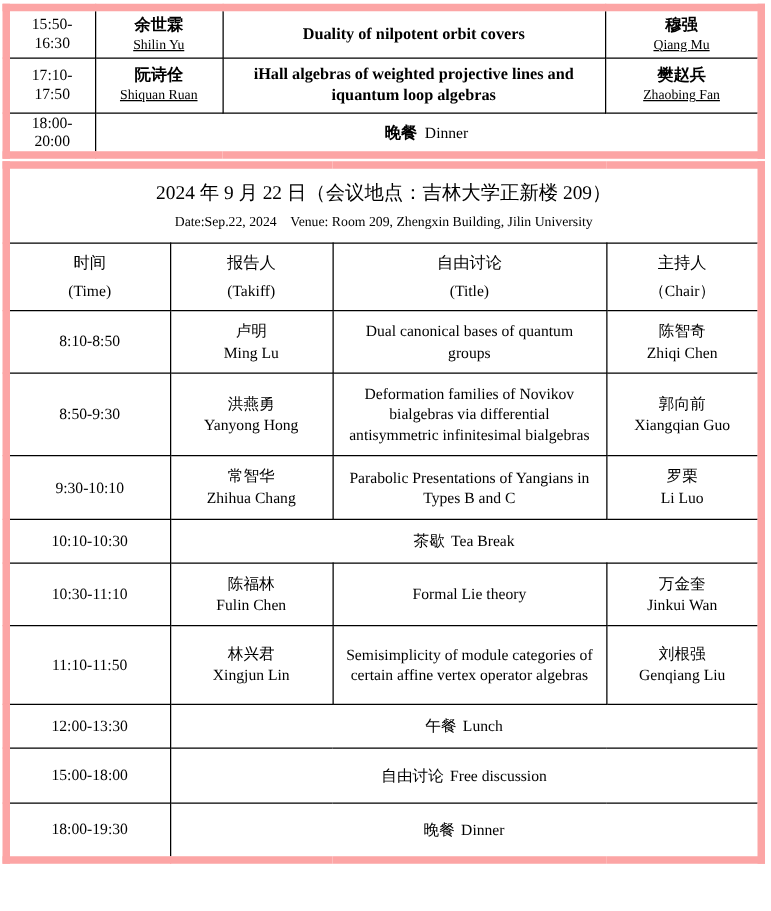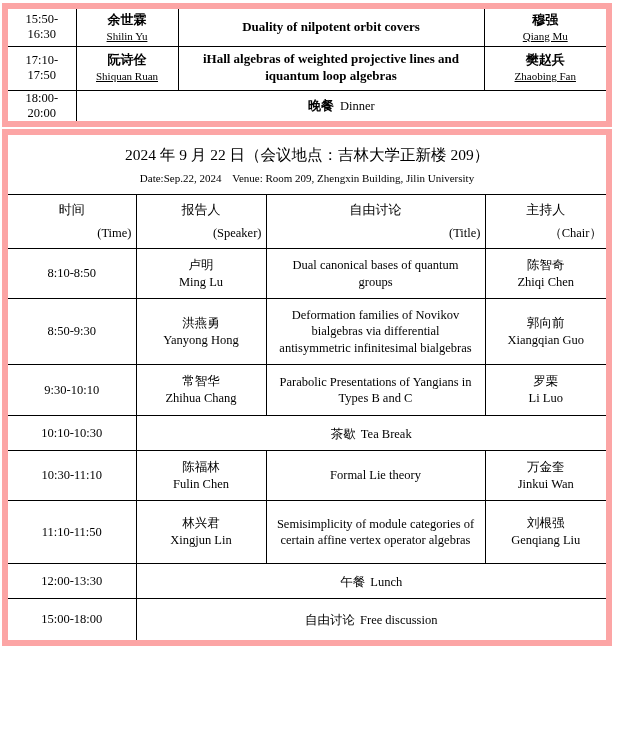--- a/index.html
+++ b/index.html
@@ -23,21 +23,21 @@
   .t1 .cn   { font-size:13px; font-weight:bold; line-height:1.3; }
   .t1 .en   { font-size:11px; line-height:1.3;text-decoration:underline; }
   .t1 .title{ font-size:13px; font-weight:bold; line-height:1.3; padding:0 6px; }
   .t1 .break-cn { font-size:13px; font-weight:bold; }
   .t1 .break-en { font-size:12.5px; margin-left:6px; }
   
   .datecell { padding:6px 4px; }
   .date-cn { font-size:15.5px; line-height:1.4; margin-bottom:6px; }
   .date-en { font-size:11px; line-height:1.2; white-space:pre-wrap; }
   .t2 .hdr-cn { font-size:13px; line-height:1.2; margin-bottom:8px; }
-  .t2 .hdr-en { font-size:12.5px; line-height:1.2;text-align:right; }
+  .t2 .hdr-en { font-size:12.5px; line-height:1.2; }
   .t2 .time { font-size:12.5px; }
   .t2 .cn   { font-size:12.5px; line-height:1.35; }
   .t2 .en   { font-size:12.5px; line-height:1.35; }
   .t2 .title{ font-size:12.5px; line-height:1.3; padding:0 8px; }
   .t2 .break-cn { font-size:12.5px; }
   .t2 .break-en { font-size:12.5px; margin-left:5px; }
 </style>
 </head>
 <body>
 
@@ -98,21 +98,21 @@
         <div class="date-en">Date:Sep.22, 2024    Venue: Room 209, Zhengxin Building, Jilin University</div>
       </td>
     </tr>
     <tr style="height:54px">
       <td>
         <div class="hdr-cn">时间</div>
         <div class="hdr-en">(Time)</div>
       </td>
       <td>
         <div class="hdr-cn">报告人</div>
-        <div class="hdr-en">(Speaker)</div>
+        <div class="hdr-en">(Takiff)</div>
       </td>
       <td>
         <div class="hdr-cn">自由讨论</div>
         <div class="hdr-en">(Title)</div>
       </td>
       <td>
         <div class="hdr-cn">主持人</div>
         <div class="hdr-en">（Chair）</div>
       </td>
     </tr>
@@ -185,17 +185,23 @@
     <tr style="height:35px">
       <td class="time">12:00-13:30</td>
       <td colspan="3">
         <span class="break-cn">午餐</span><span class="break-en">Lunch</span>
       </td>
     </tr>
     <tr style="height:44px">
       <td class="time">15:00-18:00</td>
       <td colspan="3">
         <span class="break-cn">自由讨论</span><span class="break-en">Free discussion</span>
+      </td>
+    </tr>
+    <tr style="height:45px">
+      <td class="time">18:00-19:30</td>
+      <td colspan="3">
+        <span class="break-cn">晚餐</span><span class="break-en">Dinner</span>
       </td>
     </tr>
   </tbody>
     </table>
 </div>
 
 </body></html>

